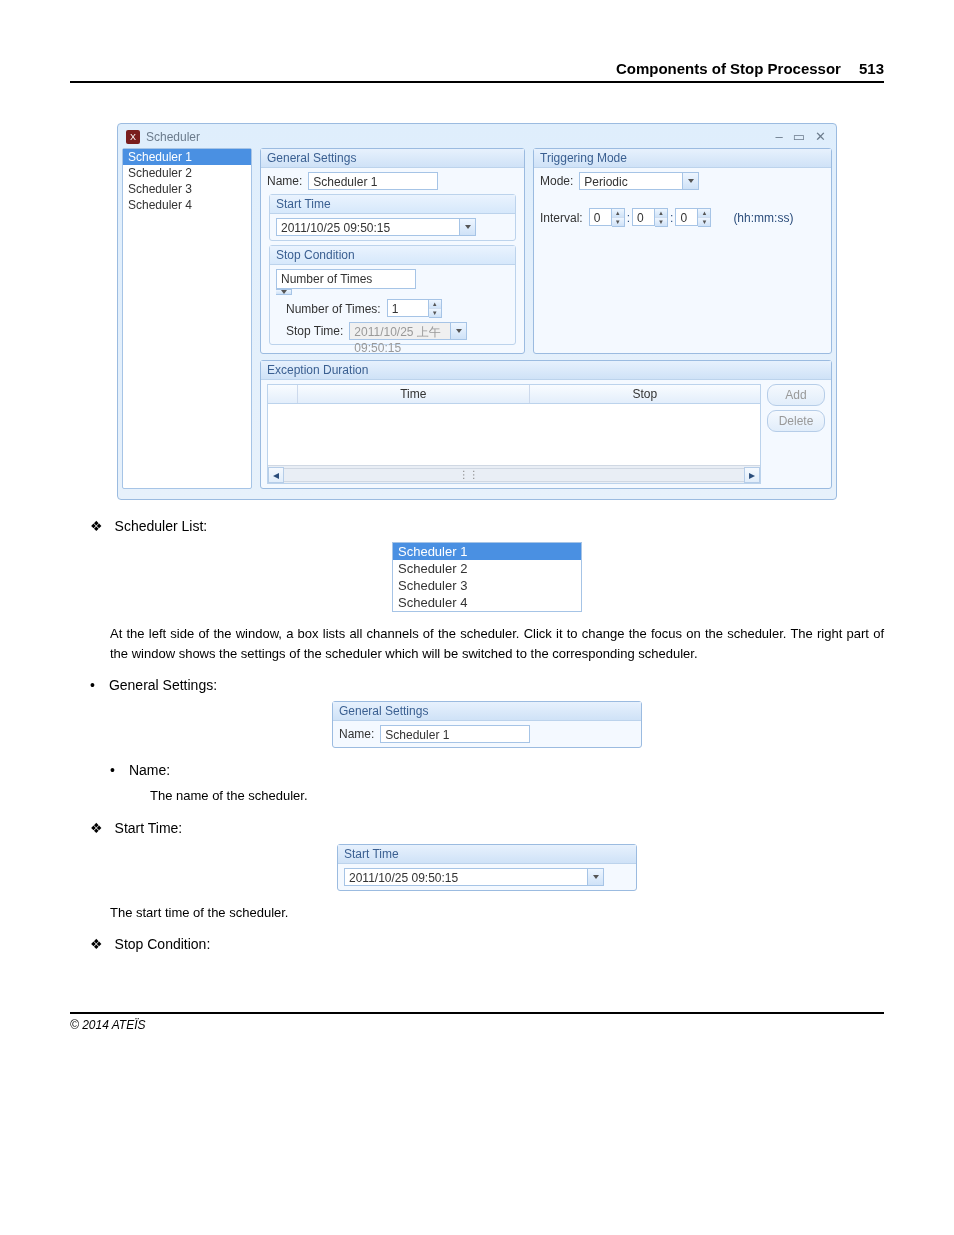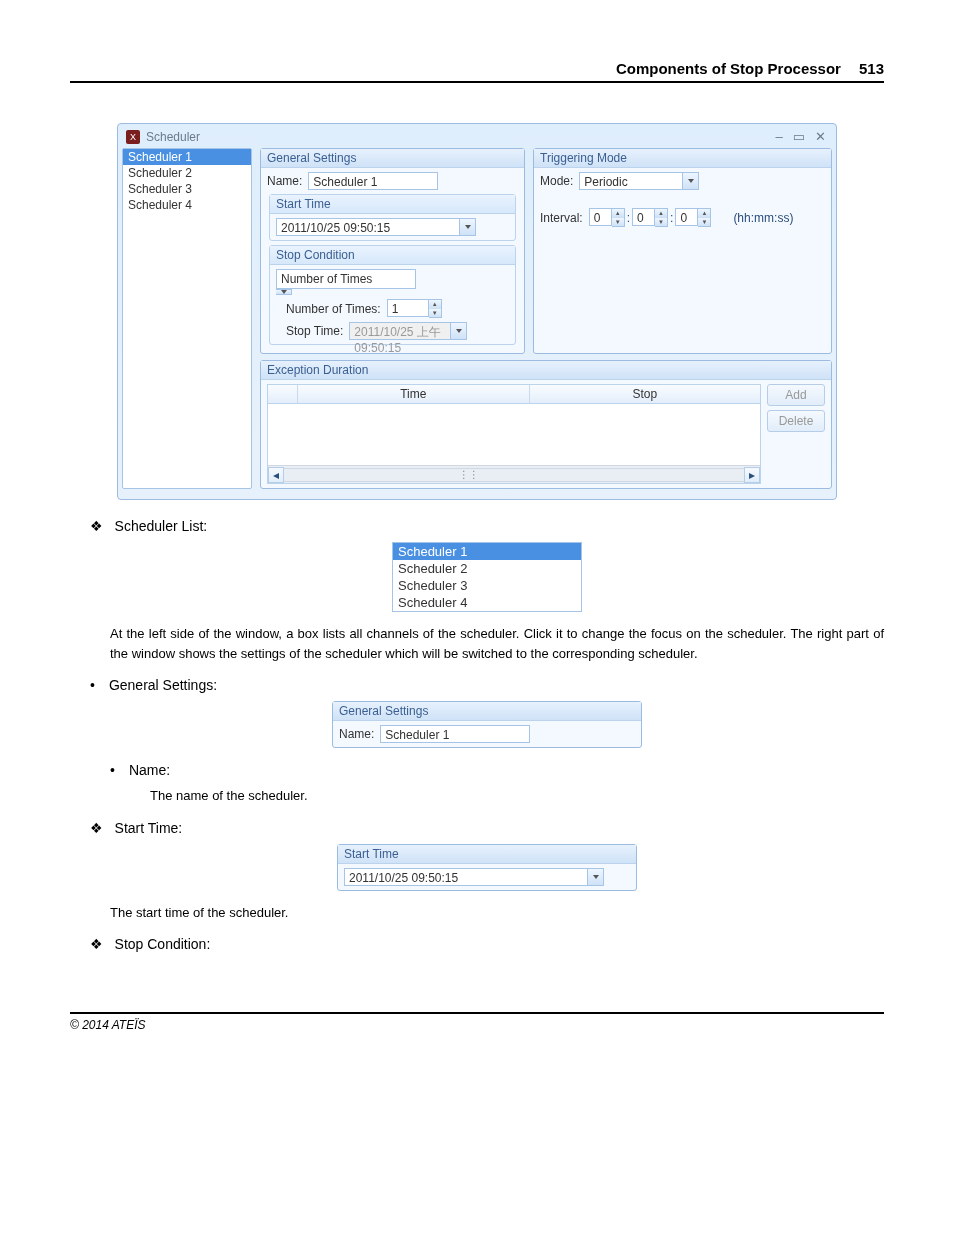--- a/index.html
+++ b/index.html
@@ -46,21 +46,21 @@
 
   .gen-panel { width:265px; }
   .trig-panel { flex:1; }
 
   .exc-wrap { }
   .exc-head { display:flex; background: linear-gradient(#f9fcff,#e3eefb); border:1px solid #bcd3ec; }
   .exc-head .col { flex:1; text-align:center; padding:2px 0; color:#333; border-right:1px solid #ccd9ec;}
   .exc-head .col:last-child{border-right:none;}
   .exc-body-area { border:1px solid #bcd3ec; border-top:none; height:80px; background:#fff; position:relative; display:flex; flex-direction:column; justify-content:flex-end;}
   .exc-side-buttons { display:flex; flex-direction:column; gap:4px; width:58px; }
-  .btn { background: linear-gradient(#f5f9fe,#e1edfa); border:1px solid #b6cde8; border-radius:3px; text-align:center; padding:3px 0; color:#999; }
+  .btn { background: linear-gradient(#f5f9fe,#e1edfa); border:1px solid #b6cde8; border-radius:9px; text-align:center; padding:3px 0; color:#999; }
   .exc-row { display:flex; gap:6px; }
   .exc-main { flex:1; }
   .hscroll { display:flex; align-items:center; background:#e9eef5; border-top:1px solid #d0d8e3; height:18px;}
   .hscroll .arrow { width:16px; height:16px; border:1px solid #b6cde8; background: linear-gradient(#f5f9fe,#e1edfa); display:flex; align-items:center; justify-content:center;}
   .hscroll .track { flex:1; position:relative; height:14px; border:1px solid #d0d8e3; border-left:none; border-right:none;}
   .hscroll .thumb-mark { position:absolute; left:38%; width:12px; height:12px; top:0; color:#888; font-size:10px; line-height:12px; text-align:center;}
 
   .doc-text { margin-left:20px; }
   .section-heading { display:flex; gap:6px; margin:14px 0 8px 0; font-size:14px; }
   .section-heading.lvl1 { margin-left:0; }

